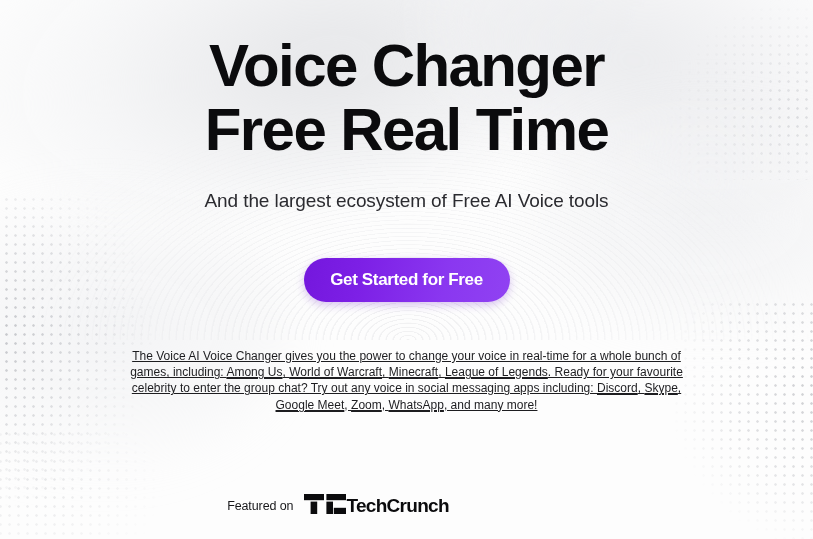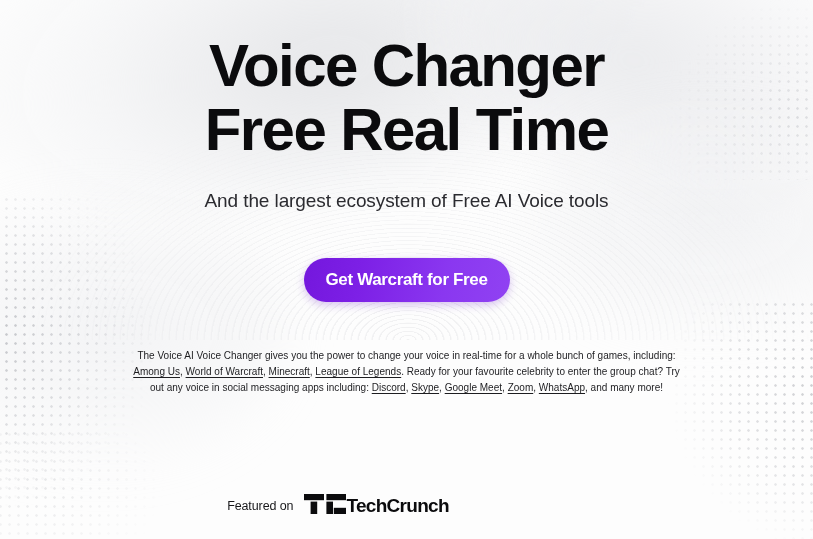--- a/index.html
+++ b/index.html
@@ -144,24 +144,25 @@
     font-size: 17px;
     font-weight: 700;
     letter-spacing: -0.35px;
     cursor: pointer;
     box-shadow: 0 3px 9px rgba(110,30,200,0.26);
   }
 
   #hero-description {
     margin: 46px auto 0;
     width: 560px;
-    font-size: 10px;
+    font-size: 12px;
     line-height: 16.2px;
     color: #1d1d20;
     letter-spacing: 0.01px;
+    text-decoration: underline;
   }
   #hero-description a {
     color: inherit;
     text-decoration: underline;
     text-underline-offset: 1.5px;
   }
 
   
   #featured-on {
     position: absolute;
@@ -209,21 +210,21 @@
 <div id="page">
 
   <h1 id="hero-heading">
     <span class="line">Voice Changer</span>
     <span class="line">Free Real Time</span>
   </h1>
 
   <p id="hero-subheading">And the largest ecosystem of Free AI Voice tools</p>
 
   <div id="cta-wrap">
-    <button id="cta-button" type="button">Get Warcraft for Free</button>
+    <button id="cta-button" type="button">Get Started for Free</button>
   </div>
 
   <p id="hero-description">
     <span>The Voice AI Voice Changer gives you the power to change your voice in real-time for a whole bunch of games, including: </span><a href="#">Among Us</a><span>, </span><a href="#">World of Warcraft</a><span>, </span><a href="#">Minecraft</a><span>, </span><a href="#">League of Legends</a><span>. Ready for your favourite celebrity to enter the group chat? Try out any voice in social messaging apps including: </span><a href="#">Discord</a><span>, </span><a href="#">Skype</a><span>, </span><a href="#">Google Meet</a><span>, </span><a href="#">Zoom</a><span>, </span><a href="#">WhatsApp</a><span>, and many more!</span>
   </p>
 
   <div id="featured-on">
     <span id="featured-on-label">Featured on</span>
     <span id="techcrunch-logo">
       <span>

